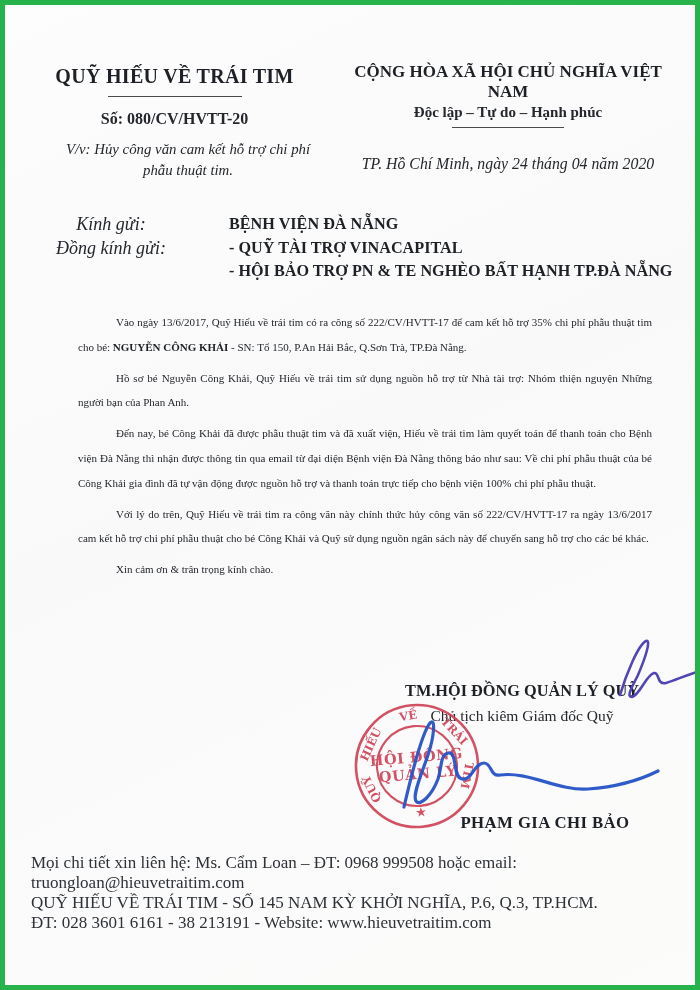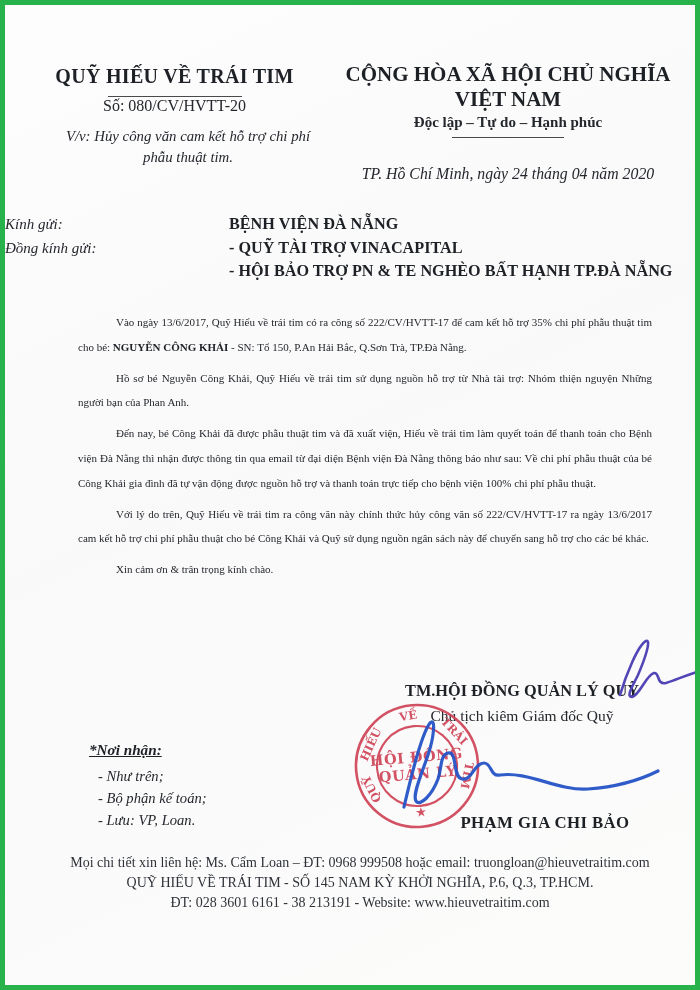--- a/index.html
+++ b/index.html
@@ -9,30 +9,30 @@
     background:linear-gradient(155deg,#fdfdfe 0%,#f9f9fa 45%,#fcfcfb 100%);
     font-family:"Liberation Serif","DejaVu Serif",serif;
     color:#24272c; overflow:hidden;
   }
   
   .h-left { position:absolute; left:32px; top:60px; width:275px; text-align:center; }
   .org    { font-weight:bold; font-size:20px; letter-spacing:.3px; color:#1d2025; }
   .rule   { height:1px; background:#4a4a4a; margin:8px auto 0; }
   .rule-l { width:134px; }
   .rule-r { width:112px; margin-top:6px; }
-  .num    { font-weight:normal; font-size:16px; }
+  .num    { margin-top:13px; font-weight:bold; font-size:16px; }
   .subject{ margin:11px 0 0 28px; width:246px; font-style:italic; font-size:14.8px; line-height:21px; text-align:center; }
   .h-right{ position:absolute; left:338px; top:57px; width:330px; text-align:center; }
-  .nat    { font-weight:bold; font-size:21px; color:#1d2025; }
+  .nat    { font-weight:bold; font-size:17px; color:#1d2025; }
   .motto  { font-weight:bold; font-size:15px; margin-top:2px; }
   .date   { margin-top:27px; font-style:italic; font-size:15.8px; }
   
   .recipients { position:absolute; left:0; top:208px; width:700px;
                 display:grid; grid-template-columns:212px auto; row-gap:1px; }
-  .rec-label { font-style:italic; font-size:15px; text-align:left; line-height:23px; }
+  .rec-label { font-style:italic; font-size:18px; text-align:center; line-height:23px; }
   .rec-value { font-weight:bold; font-size:16.2px; padding-left:12px; line-height:23px; color:#1d2025; }
   .rec-value div { line-height:23px; }
   
   .body-text { position:absolute; left:73px; top:305px; width:574px;
                font-size:11px; line-height:24.8px; text-align:justify; }
   .body-text p { margin:0 0 6px; text-indent:38px; }
   .b { font-weight:bold; color:#1d2025; }
   .closing { margin-top:8px; }
   
   .sig-head { position:absolute; left:367px; top:676px; width:300px; text-align:center; }
@@ -43,22 +43,22 @@
   .sig-svg    { position:absolute; left:383px; top:706px; width:280px; height:105px; }
   .paraph-svg { position:absolute; left:601px; top:626px; width:100px; height:85px; }
   .signer { position:absolute; left:420px; top:808px; width:240px; text-align:center;
             font-weight:bold; font-size:16.8px; letter-spacing:.4px; color:#1d2025; }
   
   .distribution { position:absolute; left:84px; top:736px; }
   .dist-title { font-weight:bold; font-style:italic; text-decoration:underline;
                 font-size:15.2px; color:#1d2025; }
   .dist-items { margin-top:6px; padding-left:9px; font-style:italic; font-size:14.6px; line-height:22px; }
   
-  .footer { position:absolute; left:26px; right:6px; top:848px; text-align:center;
-            font-size:14px; line-height:20px; color:#2e3238; }
+  .footer { position:absolute; left:26px; right:6px; top:848px; 
+            font-size:17px; line-height:20px; color:#2e3238; }
 </style>
 </head>
 <body>
 
 <div class="page">
 
   <div class="h-left">
     <div class="org">QUỸ HIẾU VỀ TRÁI TIM</div>
     <div class="rule rule-l"></div>
     <div class="num">Số: 080/CV/HVTT-20</div>
@@ -115,28 +115,20 @@
       <text x="66" y="116" font-size="11" text-anchor="middle">★</text>
     </g>
   </svg>
 
   <svg class="sig-svg" viewBox="0 0 280 105">
     <path d="M 16 96 C 22 70 34 22 42 12 C 48 6 46 26 40 44 C 34 62 24 84 28 90 C 32 96 44 84 50 68 C 54 56 52 44 60 42 C 70 40 64 66 74 68 C 84 70 86 52 96 52 C 104 52 102 66 112 64 C 140 60 170 80 200 78 C 228 76 250 70 270 60" fill="none" stroke="#2553c6" stroke-width="3.2" stroke-linecap="round" stroke-linejoin="round" opacity="0.95"></path>
   </svg>
 
   <div class="signer">PHẠM GIA CHI BẢO</div>
 
-  <div class="distribution">
-    <div class="dist-title">*Nơi nhận:</div>
-    <div class="dist-items">
-      <div>- Như trên;</div>
-      <div>- Bộ phận kế toán;</div>
-      <div>- Lưu: VP, Loan.</div>
-    </div>
-  </div>
 
   <div class="footer">
     <div>Mọi chi tiết xin liên hệ: Ms. Cẩm Loan – ĐT: 0968 999508 hoặc email: truongloan@hieuvetraitim.com</div>
     <div>QUỸ HIẾU VỀ TRÁI TIM - SỐ 145 NAM KỲ KHỞI NGHĨA, P.6, Q.3, TP.HCM.</div>
     <div>ĐT: 028 3601 6161 - 38 213191 - Website: www.hieuvetraitim.com</div>
   </div>
 
 </div>
 
 </body></html>

